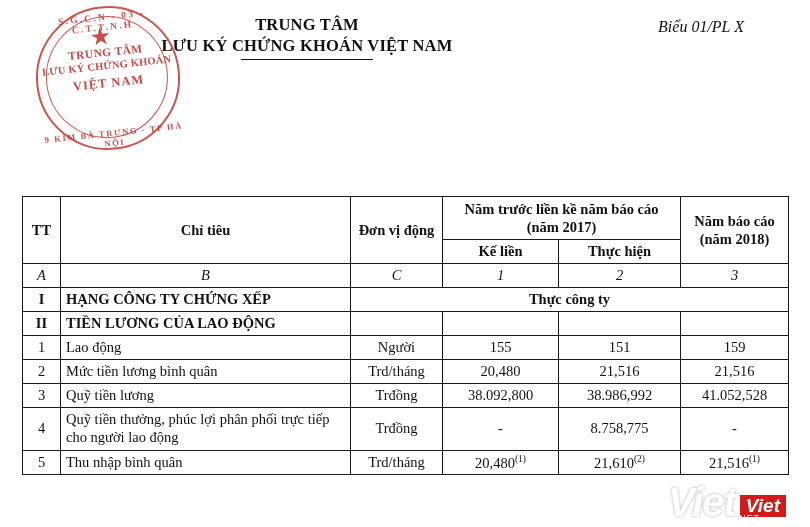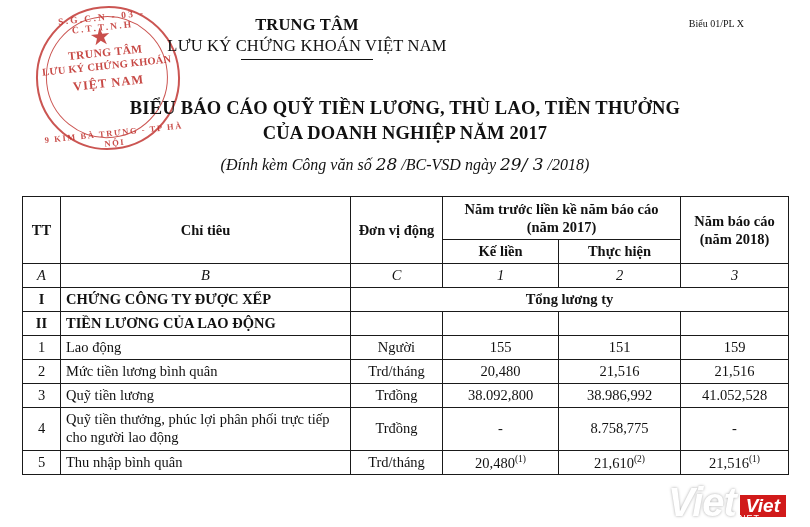--- a/index.html
+++ b/index.html
@@ -38,35 +38,36 @@
     text-align: center;
     line-height: 1.28;
   }
   .org-line1 {
     font-size: 16.5px;
     font-weight: bold;
     letter-spacing: .2px;
   }
   .org-line2 {
     font-size: 16.5px;
-    font-weight: normal;
+    font-weight: bold;
     letter-spacing: .2px;
   }
   .org-underline {
     width: 132px;
     height: 1px;
     background: #111;
     margin: 3px auto 0 auto;
   }
 
   .form-code {
     position: absolute;
     right: 44px;
     top: 18px;
-    font-size: 10px;
+    font-size: 16px;
+    font-style: italic;
   }
 
   
   .stamp {
     position: absolute;
     left: 10px;
     top: 2px;
     width: 152px;
     height: 152px;
     transform: rotate(-6deg);
@@ -246,31 +247,20 @@
     </div>
 
     <div class="org-block">
       <div class="org-line1">TRUNG TÂM</div>
       <div class="org-line2">LƯU KÝ CHỨNG KHOÁN VIỆT NAM</div>
       <div class="org-underline"></div>
     </div>
 
     <div class="form-code">Biểu 01/PL X</div>
 
-    <div class="title-block">
-      <div class="title-main">BIỂU BÁO CÁO QUỸ TIỀN LƯƠNG, THÙ LAO, TIỀN THƯỞNG</div>
-      <div class="title-main">CỦA DOANH NGHIỆP NĂM 2017</div>
-      <div class="subtitle">
-        <span>(Đính kèm Công văn số</span>
-        <span class="hw">28</span>
-        <span>/BC-VSD ngày</span>
-        <span class="hw">29/ 3</span>
-        <span>/2018)</span>
-      </div>
-    </div>
   </div>
 
   <table class="report">
     <colgroup>
       <col class="c-tt">
         <col class="c-name">
         <col class="c-unit">
       <col class="c-plan1">
         <col class="c-act">
         <col class="c-plan2">
@@ -292,22 +282,22 @@
         <td class="c-name">B</td>
         <td>C</td>
         <td>1</td>
         <td>2</td>
         <td>3</td>
       </tr>
     </thead>
     <tbody>
       <tr class="sec">
         <td class="center">I</td>
-        <td>CHỨNG CÔNG TY ĐƯỢC XẾP</td>
-        <td class="center" colspan="4">Tổng lương ty</td>
+        <td>HẠNG CÔNG TY CHỨNG XẾP</td>
+        <td class="center" colspan="4">Thực công ty</td>
       </tr>
       <tr class="sec">
         <td class="center">II</td>
         <td>TIỀN LƯƠNG CỦA LAO ĐỘNG</td>
         <td class="center"></td>
         <td class="center"></td>
         <td class="center"></td>
         <td class="center"></td>
       </tr>
       <tr>

